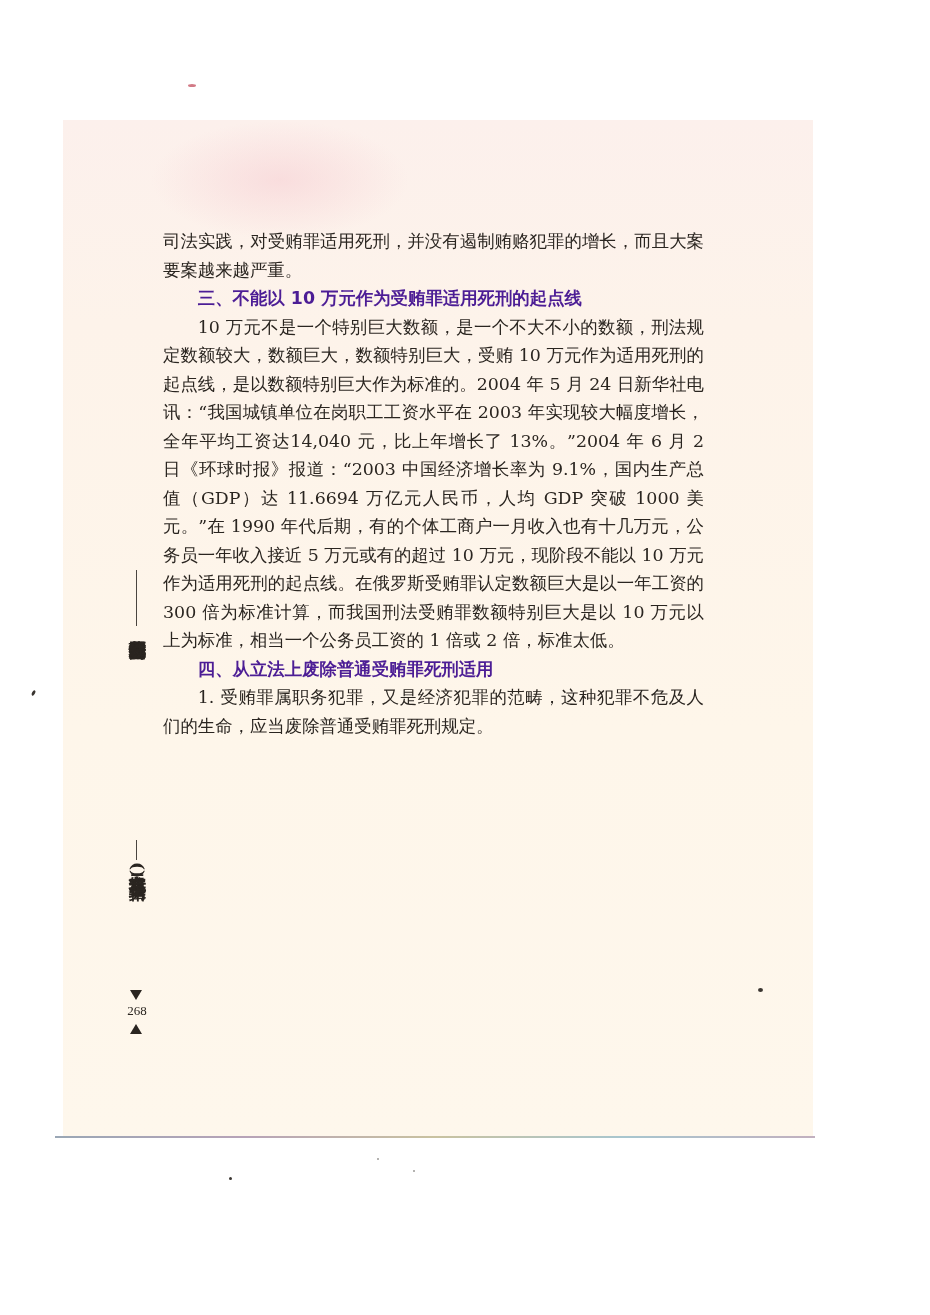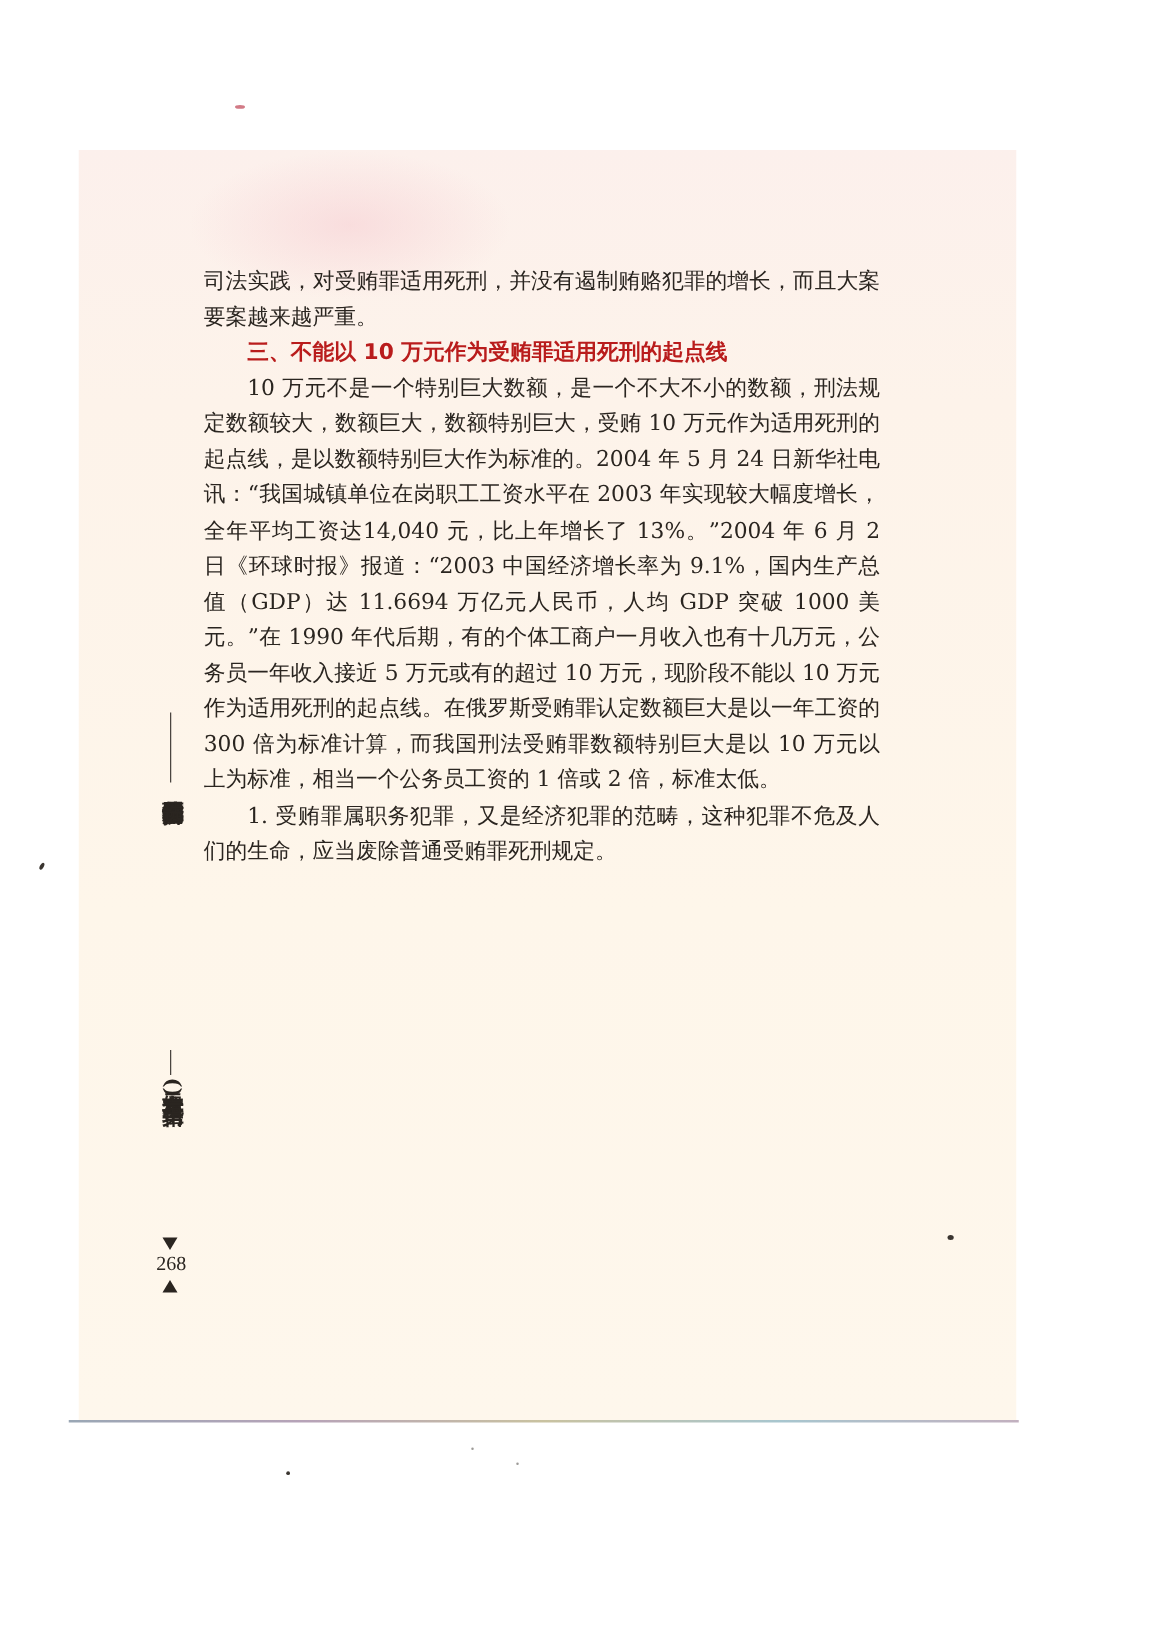--- a/index.html
+++ b/index.html
@@ -34,21 +34,21 @@
       position: absolute;
       left: 55px;
       top: 1136px;
       width: 760px;
       height: 2px;
       background: linear-gradient(90deg, #9aa7b5, #b7a3b8 25%, #c9c2a0 50%, #a8c6cf 75%, #c2b0bf);
     }
     .body-text {
       position: absolute;
       left: 163px;
-      top: 211px;
+      top: 227px;
       width: 541px;
       color: #2a2520;
       font-size: 17.4px;
       line-height: 28.5px;
       text-align: justify;
       text-justify: inter-character;
     }
     .body-text p {
       margin: 0;
       text-indent: 2em;
@@ -56,21 +56,21 @@
     .body-text p.no-indent {
       text-indent: 0;
     }
     .body-text h3 {
       margin: 0;
       font-size: 17.4px;
       line-height: 28.5px;
       font-weight: bold;
       text-indent: 2em;
       font-family: "DejaVu Sans", "Liberation Sans", sans-serif;
-      color: #b91c1c;
+      color: #4c1d95;
     }
     .side-rule-top {
       position: absolute;
       left: 136px;
       top: 570px;
       width: 1px;
       height: 56px;
       background: #4a4540;
     }
     .side-title {
@@ -117,21 +117,21 @@
       border-left: 6px solid transparent;
       border-right: 6px solid transparent;
       border-top: 10px solid #2a2520;
     }
     .page-number {
       position: absolute;
       left: 120px;
       top: 1003px;
       width: 34px;
       text-align: center;
-      font-size: 16px;
+      font-size: 13px;
       color: #2a2520;
       font-family: "Liberation Serif", serif;
     }
     .marker-up {
       position: absolute;
       left: 130px;
       top: 1024px;
       width: 0;
       height: 0;
       border-left: 6px solid transparent;
@@ -147,20 +147,21 @@
 </head>
 <body>
 
 <div class="scan-page"></div>
 <div class="pink-stain"></div>
 
 <div class="body-text">
   <p class="no-indent">司法实践，对受贿罪适用死刑，并没有遏制贿赂犯罪的增长，而且大案要案越来越严重。</p>
   <h3>三、不能以 10 万元作为受贿罪适用死刑的起点线</h3>
   <p>10 万元不是一个特别巨大数额，是一个不大不小的数额，刑法规定数额较大，数额巨大，数额特别巨大，受贿 10 万元作为适用死刑的起点线，是以数额特别巨大作为标准的。2004 年 5 月 24 日新华社电讯：“我国城镇单位在岗职工工资水平在 2003 年实现较大幅度增长，全年平均工资达14,040 元，比上年增长了 13%。”2004 年 6 月 2 日《环球时报》报道：“2003 中国经济增长率为 9.1%，国内生产总值（GDP）达 11.6694 万亿元人民币，人均 GDP 突破 1000 美元。”在 1990 年代后期，有的个体工商户一月收入也有十几万元，公务员一年收入接近 5 万元或有的超过 10 万元，现阶段不能以 10 万元作为适用死刑的起点线。在俄罗斯受贿罪认定数额巨大是以一年工资的 300 倍为标准计算，而我国刑法受贿罪数额特别巨大是以 10 万元以上为标准，相当一个公务员工资的 1 倍或 2 倍，标准太低。</p>
+  <h3>四、从立法上废除普通受贿罪死刑适用</h3>
   <p>1. 受贿罪属职务犯罪，又是经济犯罪的范畴，这种犯罪不危及人们的生命，应当废除普通受贿罪死刑规定。</p>
 </div>
 
 <div class="side-rule-top"></div>
 <div class="side-title">中国名律师辩护词代理词精选</div>
 <div class="side-rule-mid"></div>
 <div class="side-subtitle">李云龙专辑(第二辑)</div>
 <div class="marker-down"></div>
 <div class="page-number">268</div>
 <div class="marker-up"></div>

